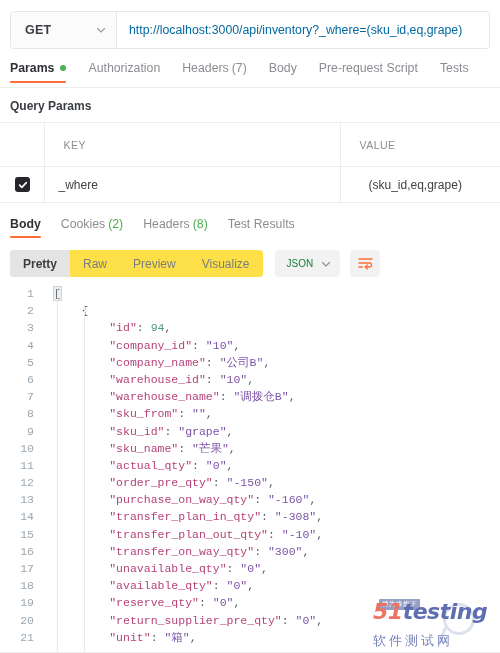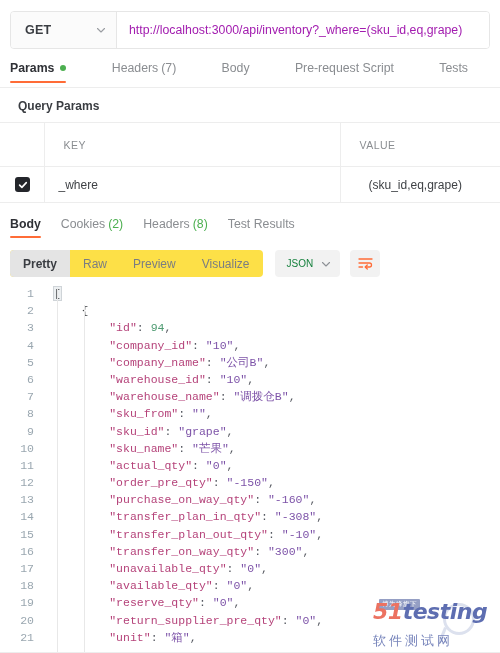--- a/index.html
+++ b/index.html
@@ -57,21 +57,21 @@
     height: 10px;
     display: block;
   }
   .chev svg { display:block; }
   .url-input {
     flex: 1;
     display: flex;
     align-items: center;
     padding: 0 12px;
     font-size: 12.3px;
-    color: #a21caf;
+    color: #0369a1;
     background: #ffffff;
     white-space: nowrap;
     overflow: hidden;
     cursor: text;
   }
 
   
   .req-tabs {
     display: flex;
     align-items: flex-start;
@@ -109,21 +109,21 @@
     margin-left: 6px;
     display: inline-block;
   }
   .count { color: #4caf50; margin-left: 3px; }
 
   
   .qp-title {
     font-size: 12px;
     font-weight: bold;
     color: #3a3d42;
-    padding: 11px 0 9px 18px;
+    padding: 11px 0 9px 10px;
   }
   .param-table {
     width: 100%;
     border-collapse: collapse;
     table-layout: fixed;
   }
   .param-table th, .param-table td {
     border: 1px solid #ededed;
     border-left: none;
     border-right: none;
@@ -382,20 +382,23 @@
           </svg>
       </span>
     </div>
     <div class="url-input">http://localhost:3000/api/inventory?_where=(sku_id,eq,grape)</div>
   </div>
 
   <div class="req-tabs">
     <div class="req-tab active">
       <span>Params</span>
       <span class="dot"></span>
+    </div>
+    <div class="req-tab">
+      <span>Authorization</span>
     </div>
     <div class="req-tab">
       <span>Headers</span>
       <span class="count" style="color:#8a8d91">(7)</span>
     </div>
     <div class="req-tab">
       <span>Body</span>
     </div>
     <div class="req-tab">
       <span>Pre-request Script</span>

